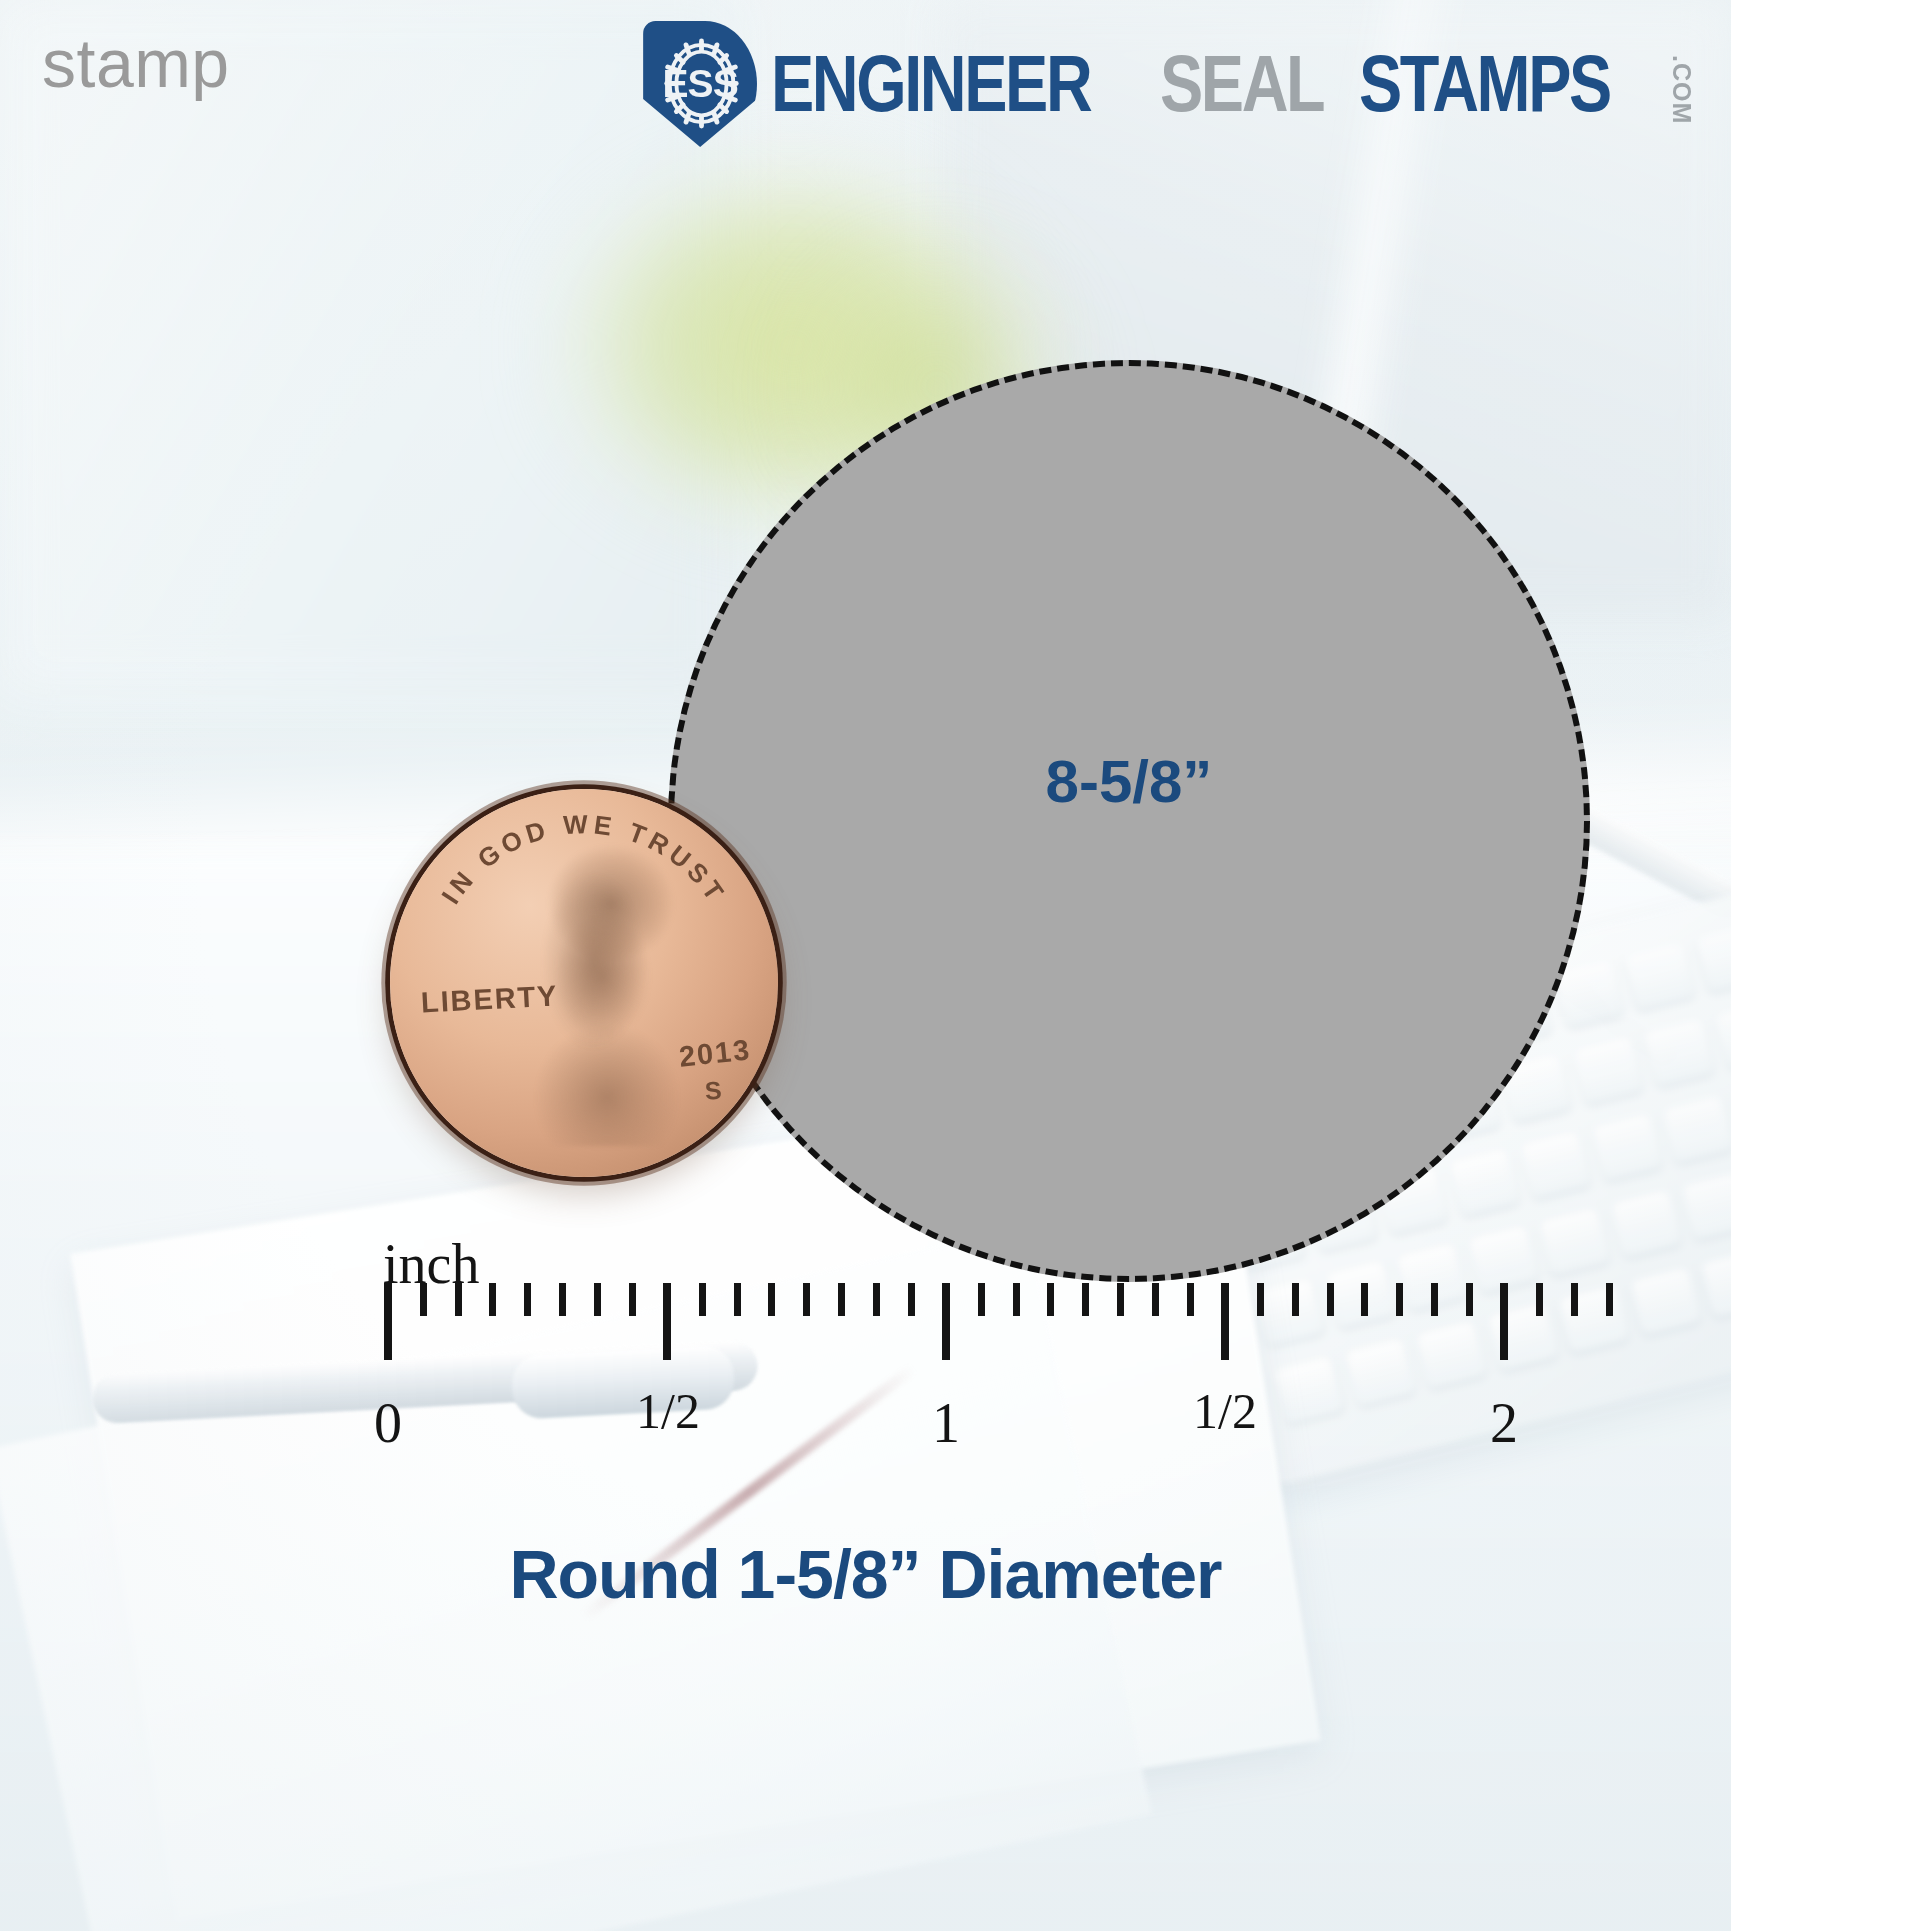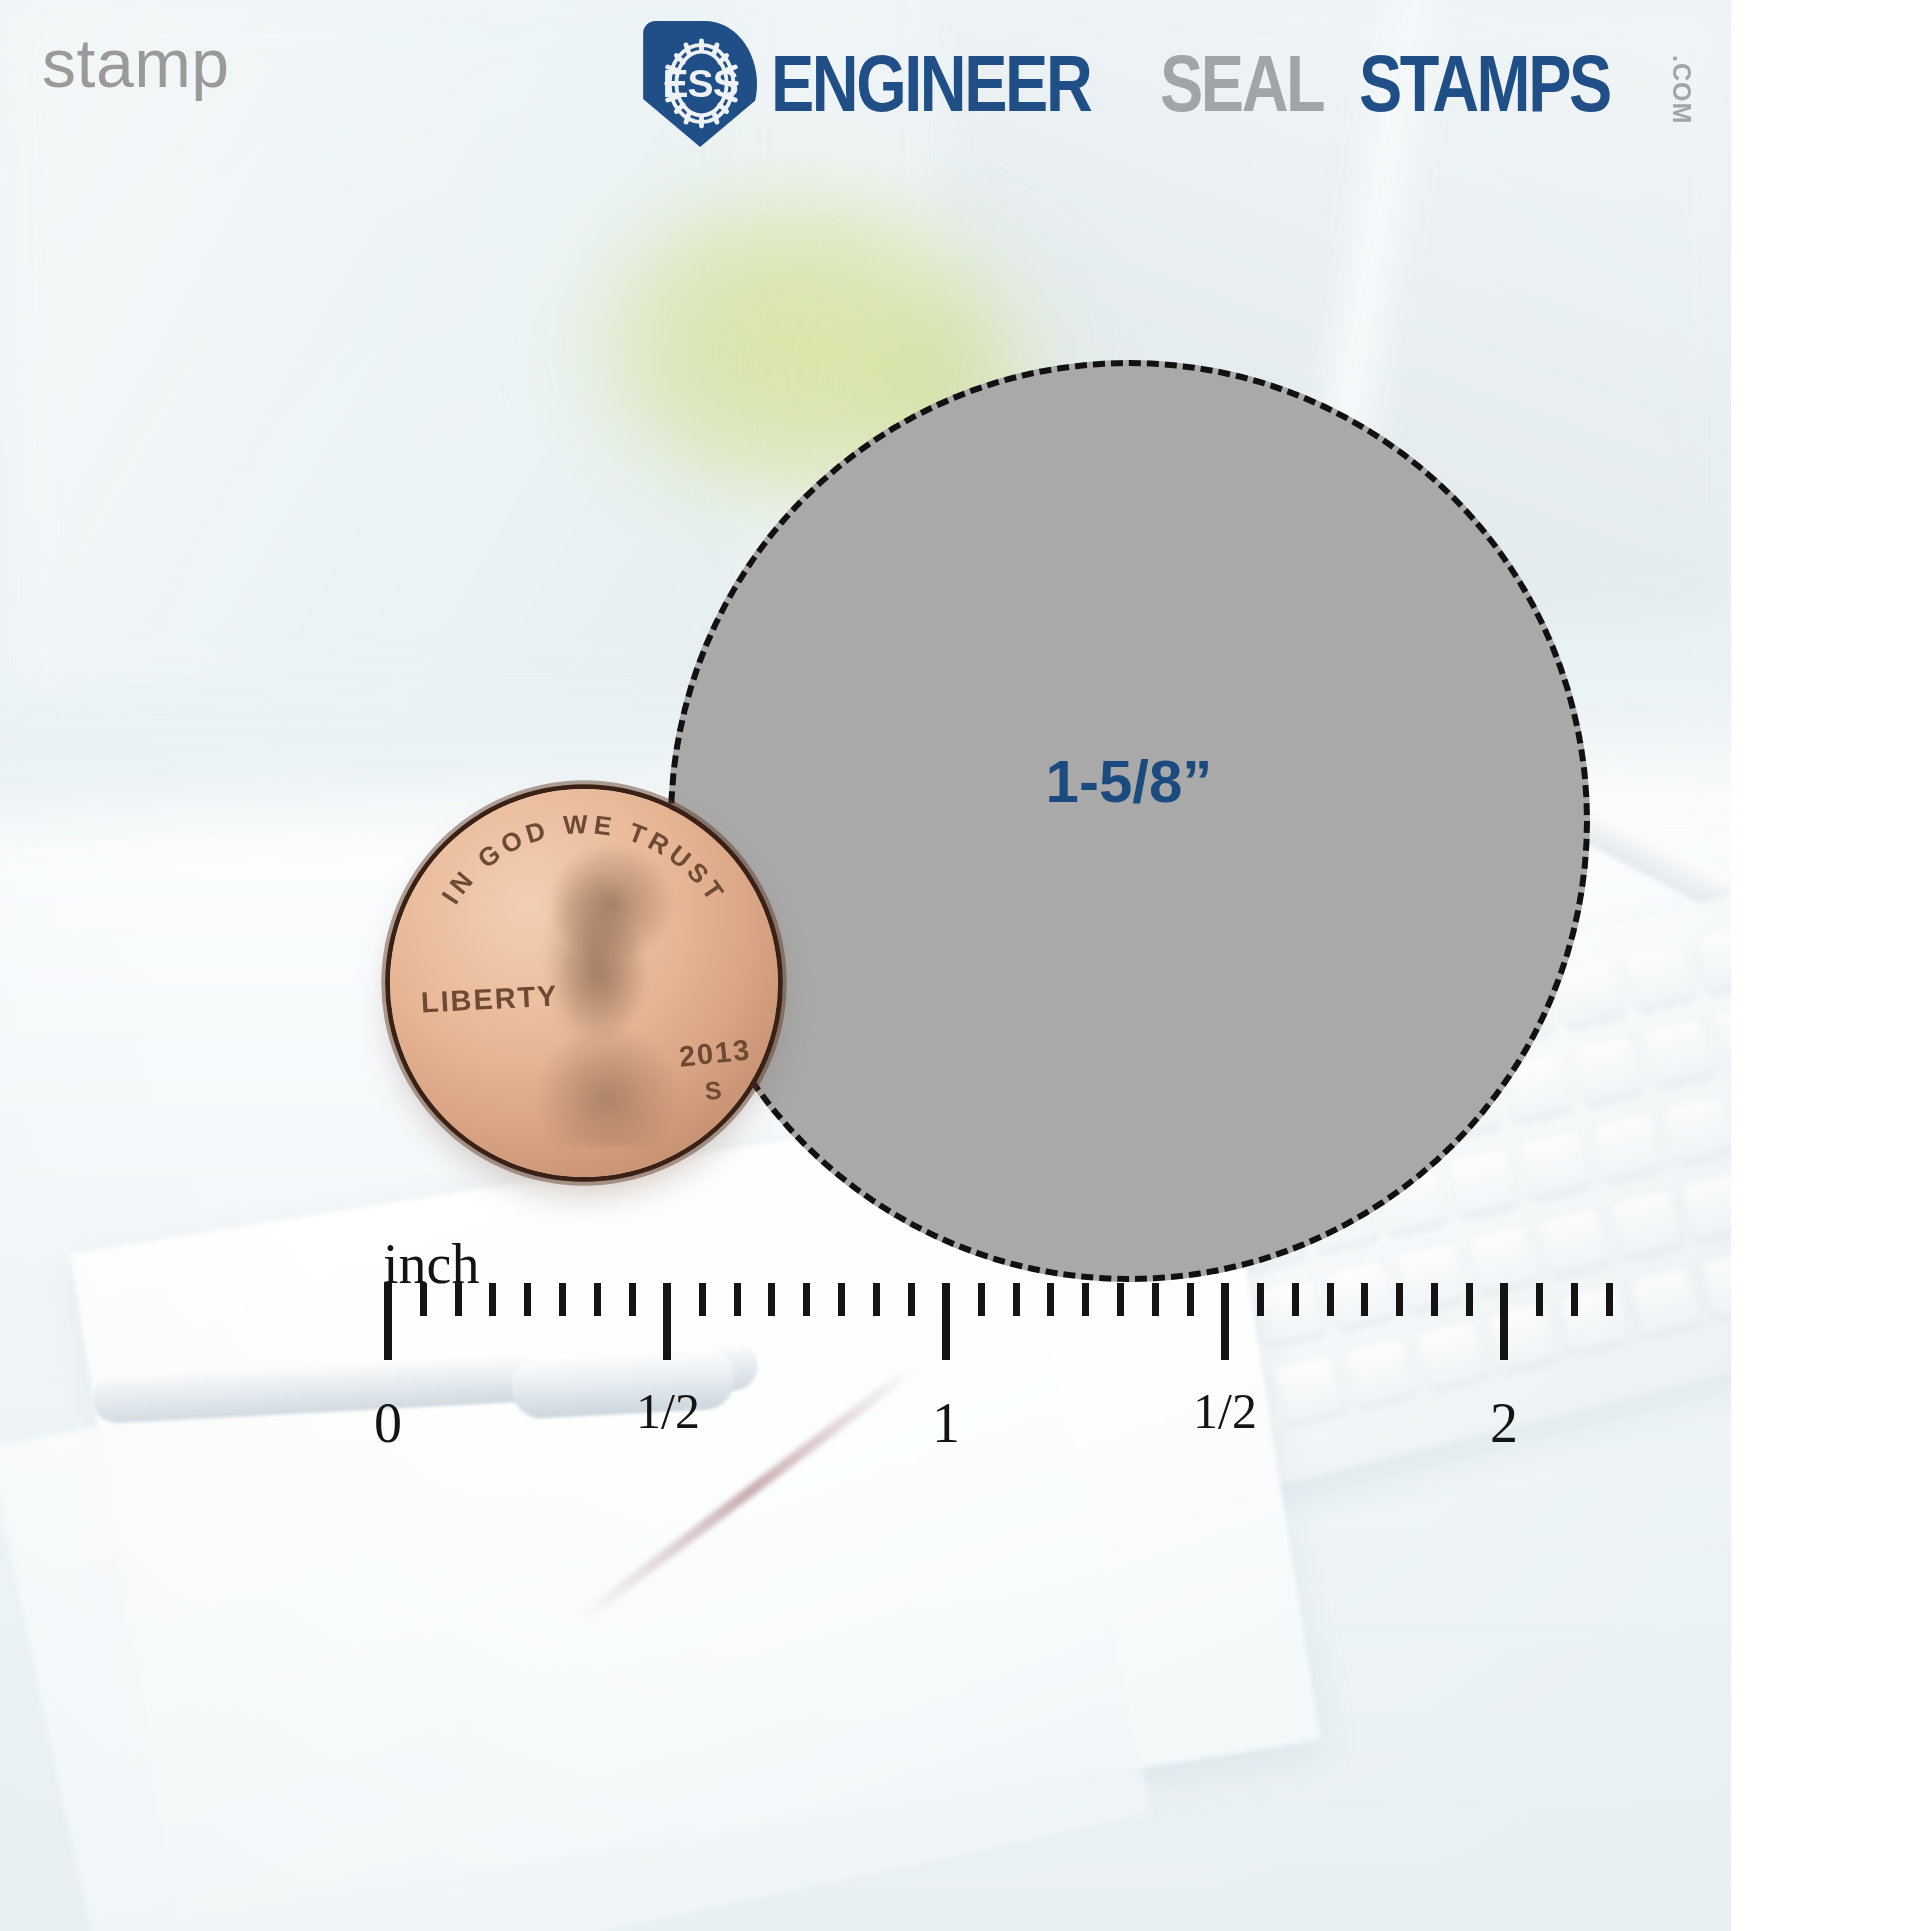--- a/index.html
+++ b/index.html
@@ -261,21 +261,21 @@
     <div class="logo-word">
       <span class="logo-w1">ENGINEER</span>
       <span class="logo-w2">SEAL</span>
       <span class="logo-w3">STAMPS</span>
       <span class="logo-com">.COM</span>
     </div>
   </div>
 
   <div class="stamp-circle" id="stamp-circle" style="width: 922px; height: 922px; left: 668px; top: 360px; background: rgb(169, 169, 169); border-color: rgb(17, 17, 17);">
     <div class="stamp-circle-label" id="scl-wrap" style="top: 382px; color: rgb(27, 74, 126);">
-      <div class="scl-1">1-5/8”</div>
+      <div class="scl-1">8-5/8”</div>
     </div>
   </div>
 
   <div class="penny" id="penny" style="width: 388px; height: 388px; left: 390px; top: 789px;">
     <div class="penny-face">
       <div class="penny-bust"></div>
       <div class="penny-bust2"></div>
       <svg class="penny-arc" viewBox="0 0 402 402">
         <defs>
             <path id="mottoPath" d="M 46 201 A 155 155 0 0 1 356 201" fill="none"></path>
@@ -332,15 +332,16 @@
       </div>
     <div id="ruler-labels">
         <div class="rlabel" style="left: 388px; top: 1391px;">0</div>
         <div class="rlabel frac" style="left: 668px; top: 1382px;">1/2</div>
         <div class="rlabel" style="left: 946px; top: 1391px;">1</div>
         <div class="rlabel frac" style="left: 1225px; top: 1382px;">1/2</div>
         <div class="rlabel" style="left: 1504px; top: 1391px;">2</div>
       </div>
   </div>
 
+  <div class="caption" id="caption" style="top: 1535px; color: rgb(27, 74, 126);">Round 1-5/8” Diameter</div>
 
 </div>
 
 
 </body></html>

